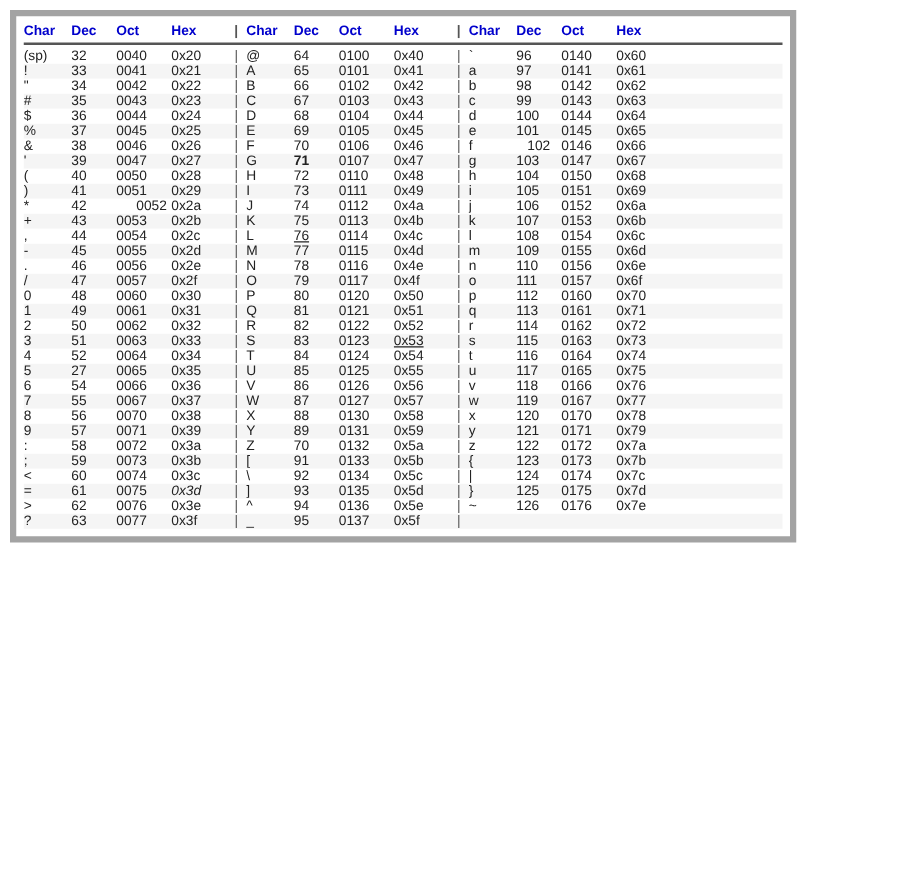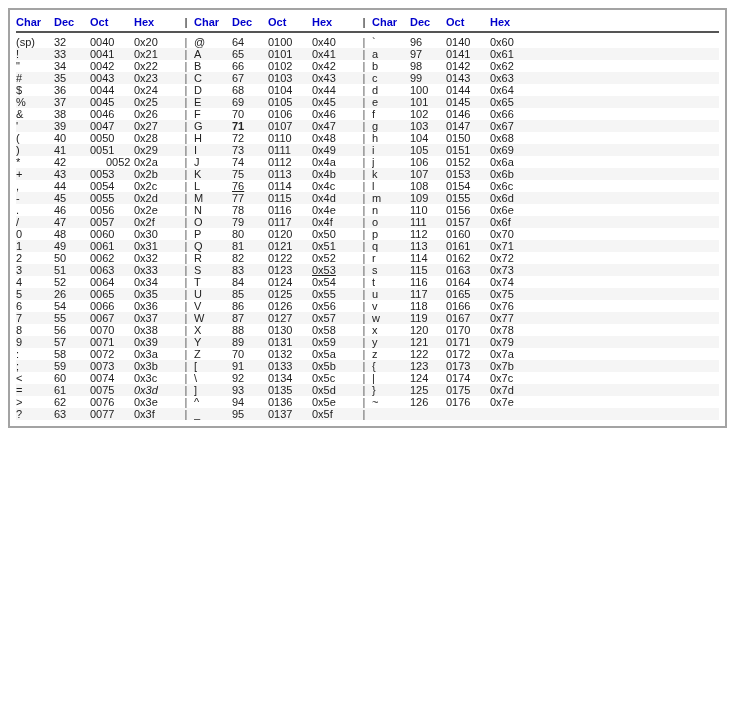--- a/index.html
+++ b/index.html
@@ -5,23 +5,23 @@
     * { margin: 0; padding: 0; box-sizing: border-box; }
     body {
       background: #fff;
       font-family: Arial, sans-serif;
       font-size: 11px;
       color: #222;
       padding: 8px;
     }
 
     .table-wrapper {
-      border: 2px solid #a3a3a3;
+      border: 5px solid #a3a3a3;
       padding: 6px 6px;
-      width: 719px;
+      width: 629px;
     }
     .all-rows {
       display: flex;
       flex-direction: column;
     }
     .single-row {
       display: flex;
     }
   </style>
 </head>
@@ -148,21 +148,21 @@
         <span style="width: 36px; display: inline-block; overflow: hidden;">38</span>
         <span style="width: 44px; display: inline-block; overflow: hidden;">0046</span>
         <span style="width: 44px; display: inline-block; overflow: hidden;">0x26</span>
         <span style="width: 16px; text-align: center; display: inline-block; color: rgb(85, 85, 85);">|</span>
         <span style="width: 38px; display: inline-block; overflow: hidden;">F</span>
         <span style="width: 36px; display: inline-block; overflow: hidden;">70</span>
         <span style="width: 44px; display: inline-block; overflow: hidden;">0106</span>
         <span style="width: 44px; display: inline-block; overflow: hidden;">0x46</span>
         <span style="width: 16px; text-align: center; display: inline-block; color: rgb(85, 85, 85);">|</span>
         <span style="width: 38px; display: inline-block; overflow: hidden;">f</span>
-        <span style="width: 36px; display: inline-block; overflow: hidden;">102</span>
+        <span style="width: 36px; display: inline-block; overflow: hidden; text-align: center;">102</span>
         <span style="width: 44px; display: inline-block; overflow: hidden;">0146</span>
         <span style="width: 44px; display: inline-block; overflow: hidden;">0x66</span>
       </div>
       <div class="single-row" style="background: rgb(245, 245, 245);">
         <span style="width: 38px; display: inline-block; overflow: hidden;">'</span>
         <span style="width: 36px; display: inline-block; overflow: hidden;">39</span>
         <span style="width: 44px; display: inline-block; overflow: hidden;">0047</span>
         <span style="width: 44px; display: inline-block; overflow: hidden;">0x27</span>
         <span style="width: 16px; text-align: center; display: inline-block; color: rgb(85, 85, 85);">|</span>
         <span style="width: 38px; display: inline-block; overflow: hidden;">G</span>
@@ -378,21 +378,21 @@
         <span style="width: 44px; display: inline-block; overflow: hidden;">0124</span>
         <span style="width: 44px; display: inline-block; overflow: hidden;">0x54</span>
         <span style="width: 16px; text-align: center; display: inline-block; color: rgb(85, 85, 85);">|</span>
         <span style="width: 38px; display: inline-block; overflow: hidden;">t</span>
         <span style="width: 36px; display: inline-block; overflow: hidden;">116</span>
         <span style="width: 44px; display: inline-block; overflow: hidden;">0164</span>
         <span style="width: 44px; display: inline-block; overflow: hidden;">0x74</span>
       </div>
       <div class="single-row" style="background: rgb(245, 245, 245);">
         <span style="width: 38px; display: inline-block; overflow: hidden;">5</span>
-        <span style="width: 36px; display: inline-block; overflow: hidden;">26</span>
+        <span style="width: 36px; display: inline-block; overflow: hidden;">27</span>
         <span style="width: 44px; display: inline-block; overflow: hidden;">0065</span>
         <span style="width: 44px; display: inline-block; overflow: hidden;">0x35</span>
         <span style="width: 16px; text-align: center; display: inline-block; color: rgb(85, 85, 85);">|</span>
         <span style="width: 38px; display: inline-block; overflow: hidden;">U</span>
         <span style="width: 36px; display: inline-block; overflow: hidden;">85</span>
         <span style="width: 44px; display: inline-block; overflow: hidden;">0125</span>
         <span style="width: 44px; display: inline-block; overflow: hidden;">0x55</span>
         <span style="width: 16px; text-align: center; display: inline-block; color: rgb(85, 85, 85);">|</span>
         <span style="width: 38px; display: inline-block; overflow: hidden;">u</span>
         <span style="width: 36px; display: inline-block; overflow: hidden;">117</span>

